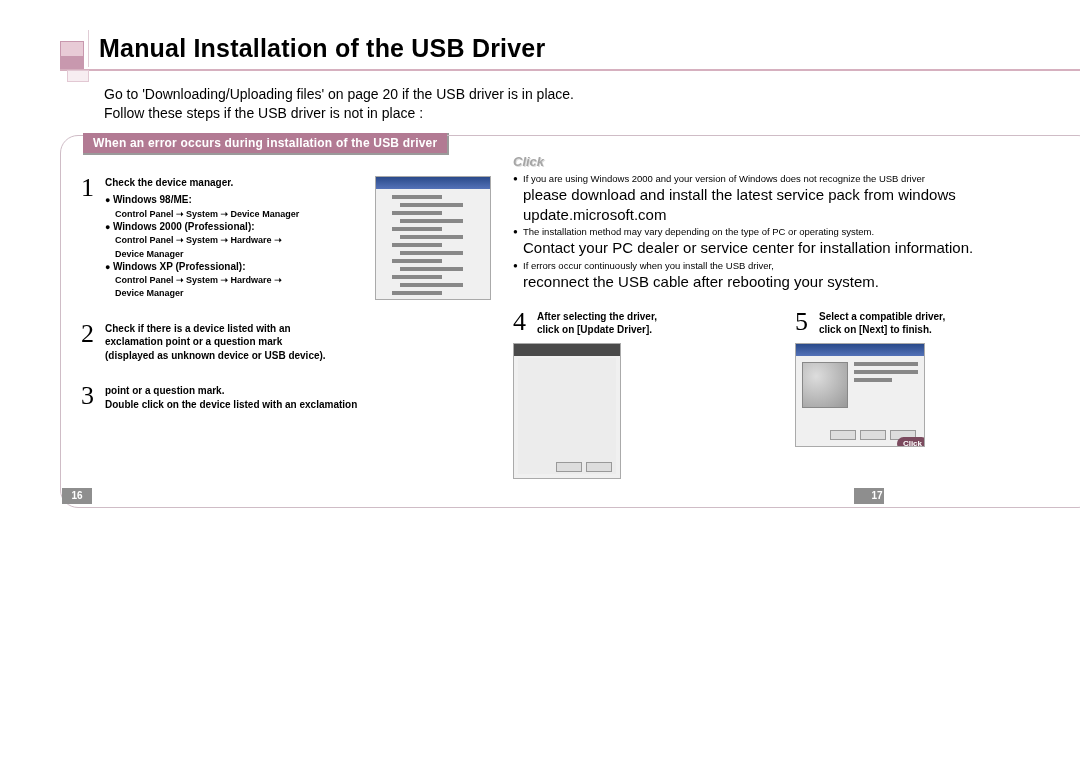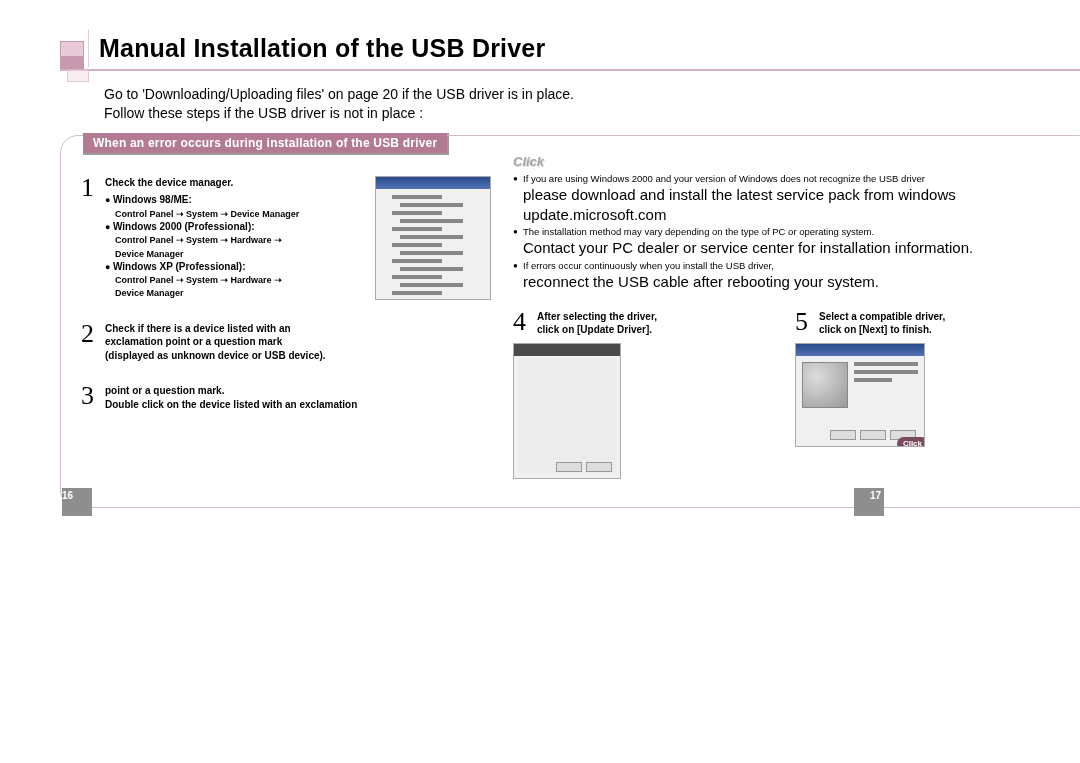--- a/index.html
+++ b/index.html
@@ -196,26 +196,26 @@
     display: flex;
     gap: 18px;
     margin-top: 18px;
   }
   .right-step { flex: 1; }
   .right-step .step { margin-top: 0; }
   
   .pagenum-left, .pagenum-right {
     position: absolute;
     top: 488px;
-    width: 30px; height: 28px;
+    width: 30px; height: 16px;
     background: #8e8e8e;
     color: #fff;
     font-size: 10px;
     font-weight: bold;
-    text-align: left;
+    text-align: center;
     line-height: 16px;
   }
   .pagenum-left { left: 62px; }
   .pagenum-right { left: 854px; padding-left: 16px; }
 </style>
 </head>
 <body>
 
 <div class="page-wrap">
 

